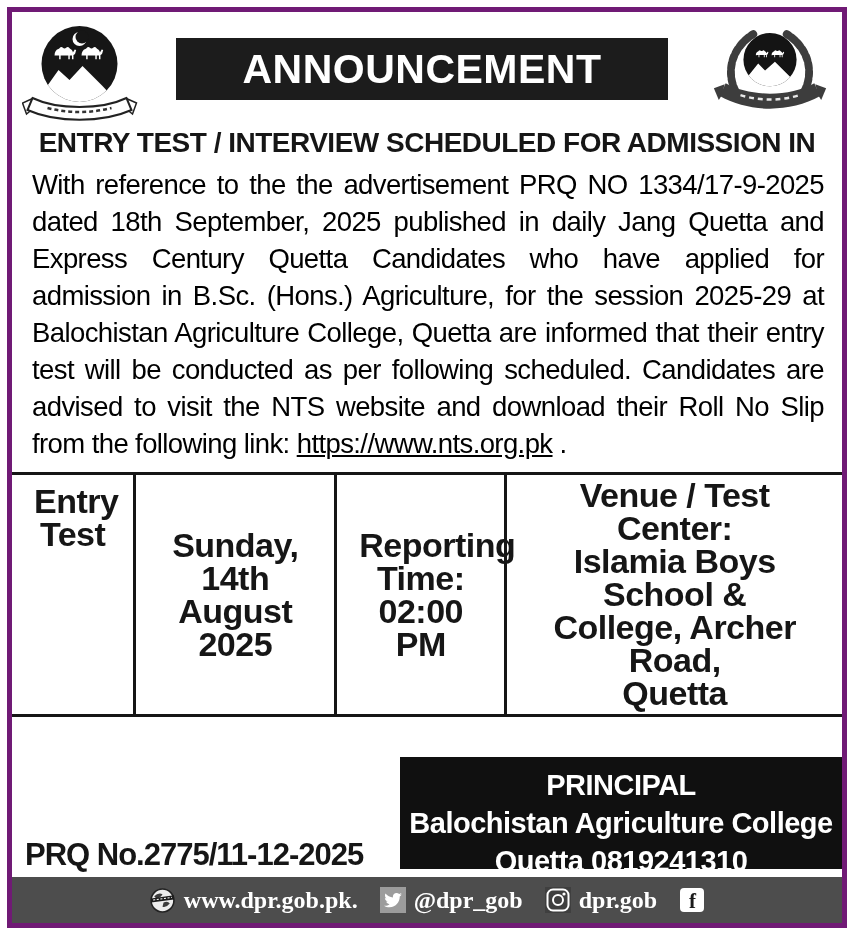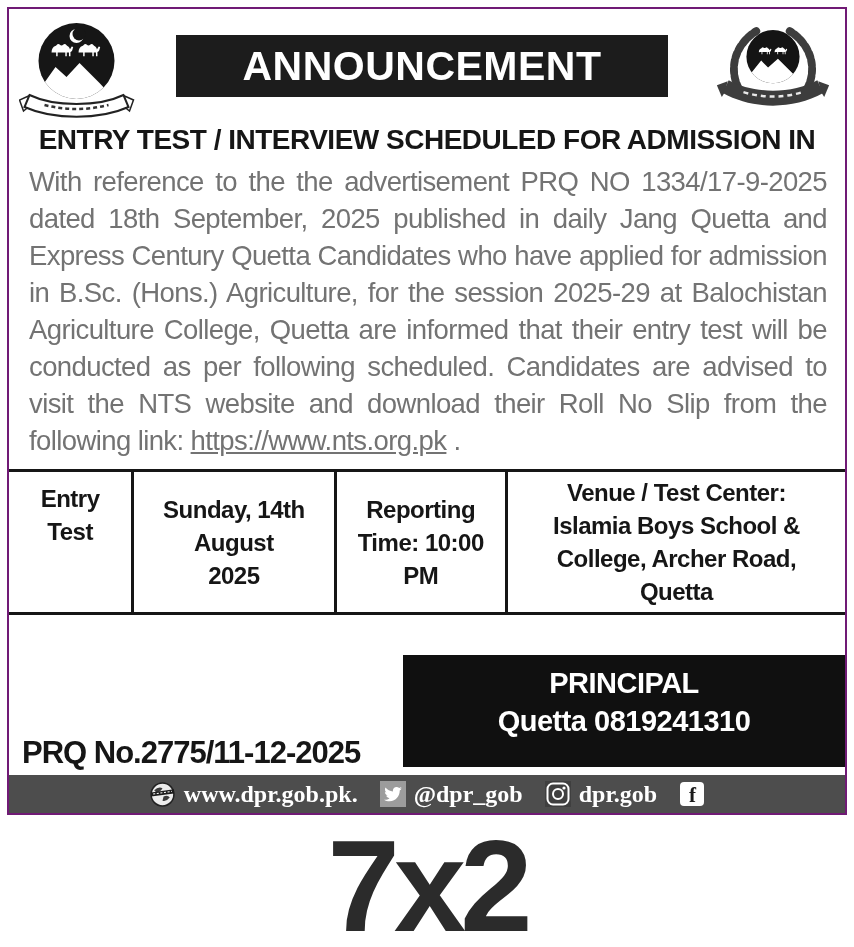--- a/index.html
+++ b/index.html
@@ -2,21 +2,21 @@
 <html><head>
 <meta charset="utf-8">
 <style>
   * { margin: 0; padding: 0; box-sizing: border-box; }
   html, body { width: 854px; height: 947px; overflow: hidden; background: #ffffff; }
   body { font-family: "Liberation Sans", sans-serif; color: #161616; }
 
   .ad {
     margin: 7px auto 0;
     width: 840px;
-    border: 2px solid #701a75;
+    border: 5px solid #701a75;
     background: #fff;
   }
 
   
   .header {
     display: flex;
     align-items: flex-start;
     justify-content: space-between;
     padding: 10px 8px 2px 10px;
     height: 110px;
@@ -48,41 +48,41 @@
     margin-top: 4px;
   }
 
   
   .para {
     margin: 6px 18px 10px 20px;
     font-size: 27.5px;
     line-height: 37px;
     letter-spacing: -0.6px;
     text-align: justify;
-    color: #737373;
+    color: #000000;
   }
   .para .link { text-decoration: underline; }
 
   
   table.sched {
     width: 100%;
     border-collapse: collapse;
     table-layout: fixed;
   }
   table.sched td {
     border: 3px solid #161616;
     font-weight: bold;
-    font-size: 24px;
+    font-size: 34px;
     line-height: 33px;
     letter-spacing: -0.5px;
     text-align: center;
     vertical-align: middle;
     white-space: pre-line;
     height: 143px;
-    padding: 4px 8px;
+    padding: 4px 22px;
   }
   table.sched td:first-child { border-left: none; vertical-align: top; padding-top: 10px; }
   table.sched td:last-child { border-right: none; }
   .col1 { width: 14.8%; }
   .col2 { width: 24.2%; }
   .col3 { width: 20.5%; }
   .col4 { width: 40.5%; }
 
   
   .bottom {
@@ -108,21 +108,21 @@
     text-align: center;
     font-weight: bold;
     font-size: 29px;
     line-height: 38px;
     letter-spacing: -0.5px;
     padding-top: 9px;
   }
 
   
   .footer-bar {
-    height: 38px;
+    height: 46px;
     background: #4d4d4d;
     display: flex;
     align-items: center;
     justify-content: center;
     gap: 22px;
     color: #ffffff;
     font-family: "Liberation Serif", serif;
     font-weight: bold;
     font-size: 24px;
     white-space: nowrap;
@@ -201,34 +201,35 @@
 
   <table class="sched">
     <tbody>
         <tr>
       <td class="col1">Entry
 Test</td>
       <td class="col2">Sunday, 14th
 August
 2025</td>
       <td class="col3">Reporting
-Time: 10:00
+Time: 02:00
 PM</td>
       <td class="col4">Venue / Test Center:
 Islamia Boys School &amp;
 College, Archer Road,
 Quetta</td>
     </tr>
   </tbody>
     </table>
 
   <div class="bottom">
     <div class="prq">PRQ No.2775/11-12-2025</div>
     <div class="principal-box">
       <div>PRINCIPAL</div>
+      <div>Balochistan Agriculture College</div>
       <div>Quetta 0819241310</div>
     </div>
   </div>
 
   <div class="footer-bar">
 
     <span class="footer-item">
       <span>
         <svg width="27" height="27" viewBox="0 0 26 26" xmlns="http://www.w3.org/2000/svg">
           <circle cx="13" cy="13" r="11" fill="#ededed" stroke="#222222" stroke-width="1.5"></circle>

